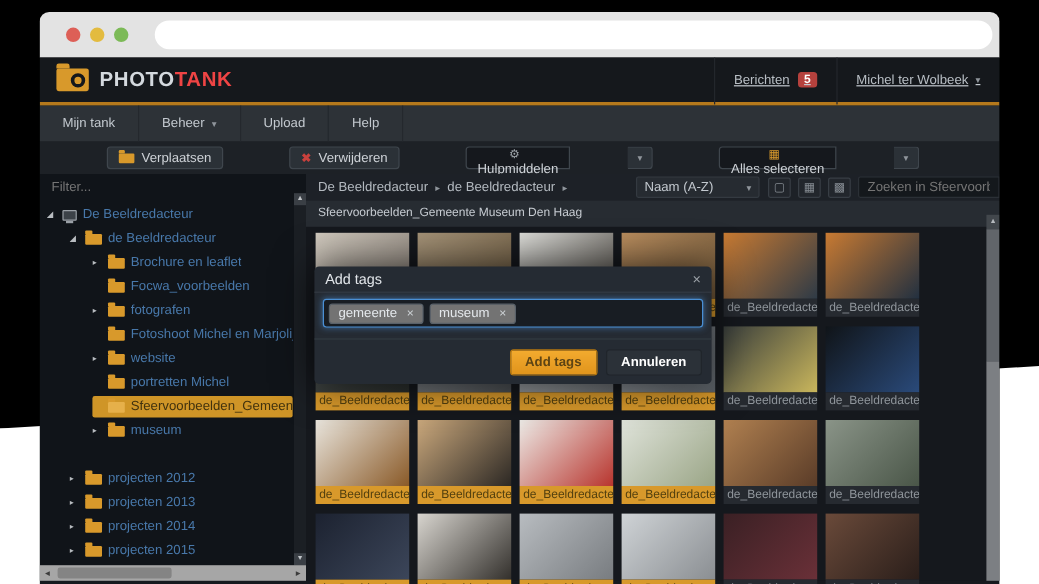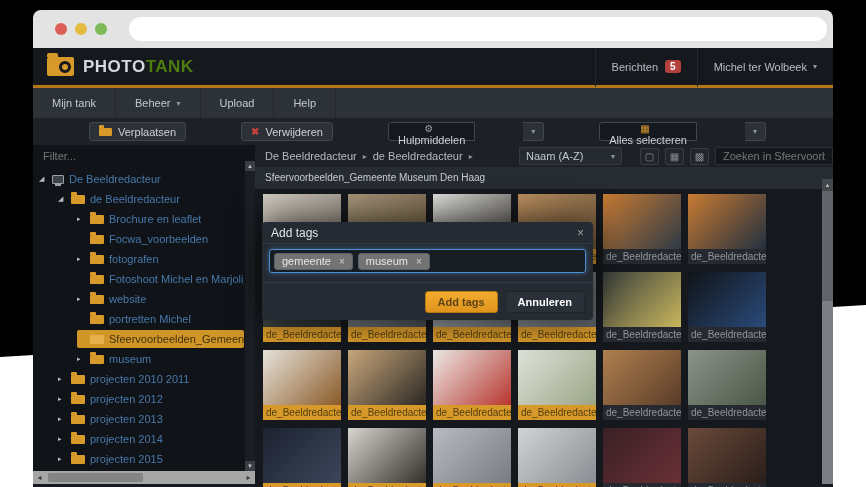--- a/index.html
+++ b/index.html
@@ -24,22 +24,22 @@
   .logo-bar { height:40px; background:#15181c; border-bottom:3px solid #b5791c;
               display:flex; align-items:center; }
   .brand { display:flex; align-items:center; margin-left:14px; flex:1; }
   .ic-cam-folder { position:relative; width:27px; height:19px; background:#d8992b;
                    border-radius:2px; margin-right:9px; }
   .ic-cam-folder::before { content:""; position:absolute; top:-4px; left:0; width:11px; height:4px;
                    background:#d8992b; border-radius:2px 2px 0 0; }
   .ic-cam-folder::after { content:""; position:absolute; top:4px; right:3px; width:6px; height:6px;
                    border:3px solid #15181c; border-radius:50%; }
   .logo-text { font-size:17px; font-weight:bold; letter-spacing:.5px; color:#d4d9de; }
-  .logo-text .tank { color:#4d7c0f; }
-  .hdr-right { display:flex; align-items:stretch; height:40px; font-size:11px; }
+  .logo-text .tank { color:#ef4444; }
+  .hdr-right { display:flex; align-items:stretch; height:40px; font-size:11px;text-decoration:underline; }
   .hdr-item { display:flex; align-items:center; padding:0 16px; border-left:1px solid #23272c;
               color:#b9bfc5; cursor:pointer; }
   .badge { margin-left:7px; background:#b5413d; color:#fff; font-size:10px; font-weight:bold;
            border-radius:3px; padding:1px 5px; }
   .caret { font-size:8px; margin-left:6px; color:#8f959b; }
 
   
   .nav-bar { height:30px; background:#2d3237; display:flex; }
   .nav-item { display:flex; align-items:center; padding:0 19px; font-size:11px; color:#c3c9cf;
               border-right:1px solid #24282d; cursor:pointer; }
@@ -100,21 +100,21 @@
 
   
   .main { position:relative; flex:1; background:#15181d; display:flex; flex-direction:column; }
   .list-header { height:22px; background:#1d2127; display:flex; align-items:center; flex:none; }
   .breadcrumbs { flex:1; display:flex; align-items:center; padding-left:10px; font-size:11px;
                  color:#b4bac0; gap:6px; }
   .crumb { cursor:pointer; }
   .crumb-sep { font-size:8px; color:#8f959b; }
   .sort-select { display:flex; align-items:center; width:103px; height:18px; background:#262b31;
                  border:1px solid #343a41; border-radius:2px; font-size:11px; color:#c3c9cf;
-                 padding:0 6px; margin-right:18px; cursor:pointer; }
+                 padding:0 6px; margin-right:7px; cursor:pointer; }
   .sort-select .lbl { flex:1; }
   .view-btn { width:19px; height:17px; border:1px solid #383e45; border-radius:2px; margin-right:6px;
               color:#858b92; font-size:10px; text-align:center; line-height:15px; cursor:pointer;
               background:#22262c; }
   .search-input { width:118px; height:18px; background:#14181c; border:1px solid #2b3036;
                   border-radius:2px 0 0 2px; color:#5c646b; font-size:11px; padding:0 7px;
                   outline:none; }
   .folder-title { height:22px; background:#272c32; color:#c6cbd1; font-size:10px; line-height:22px;
                   padding-left:10px; flex:none; }
   .grid { flex:1; padding:5px 0 0 8px; display:grid; grid-template-columns:repeat(6,78px);
@@ -314,25 +314,20 @@
             <div class="tree-row">
               <span class="tpad" style="width: 44px;"></span>
               <span class="tcontent">
                 <span class="tcaret">▸</span>
                 <span class="ic-folder"></span>
                 <span class="tlabel">museum</span>
               </span>
             </div>
             <div class="tree-row">
               <span class="tpad" style="width: 25px;"></span>
-              <span class="tcontent">
-                <span class="tcaret">▸</span>
-                <span class="ic-folder"></span>
-                <span class="tlabel">projecten 2010 2011</span>
-              </span>
             </div>
             <div class="tree-row">
               <span class="tpad" style="width: 25px;"></span>
               <span class="tcontent">
                 <span class="tcaret">▸</span>
                 <span class="ic-folder"></span>
                 <span class="tlabel">projecten 2012</span>
               </span>
             </div>
             <div class="tree-row">

